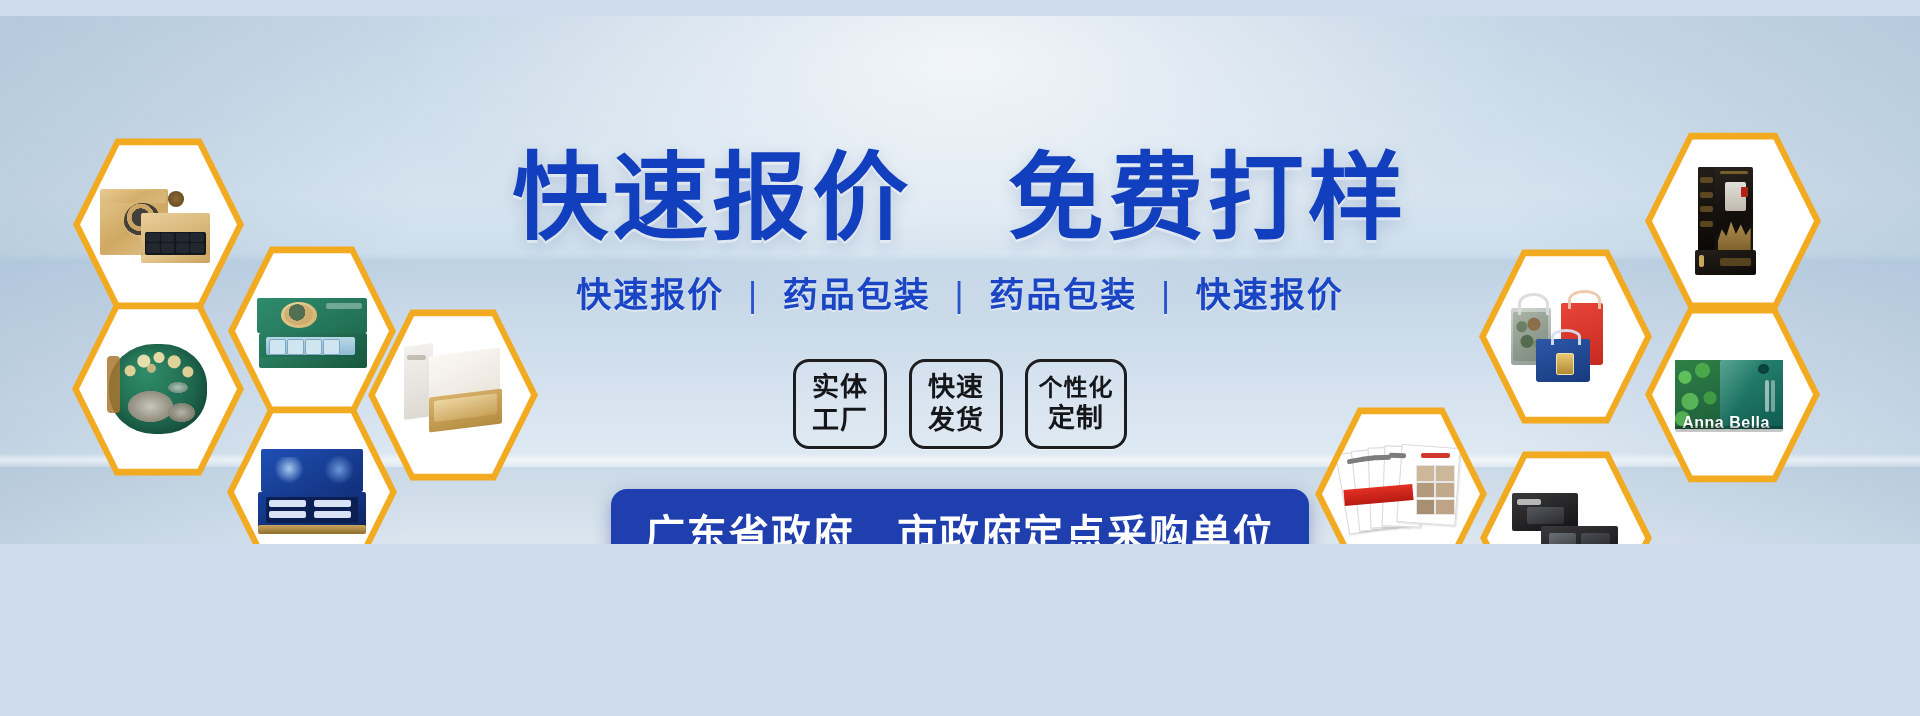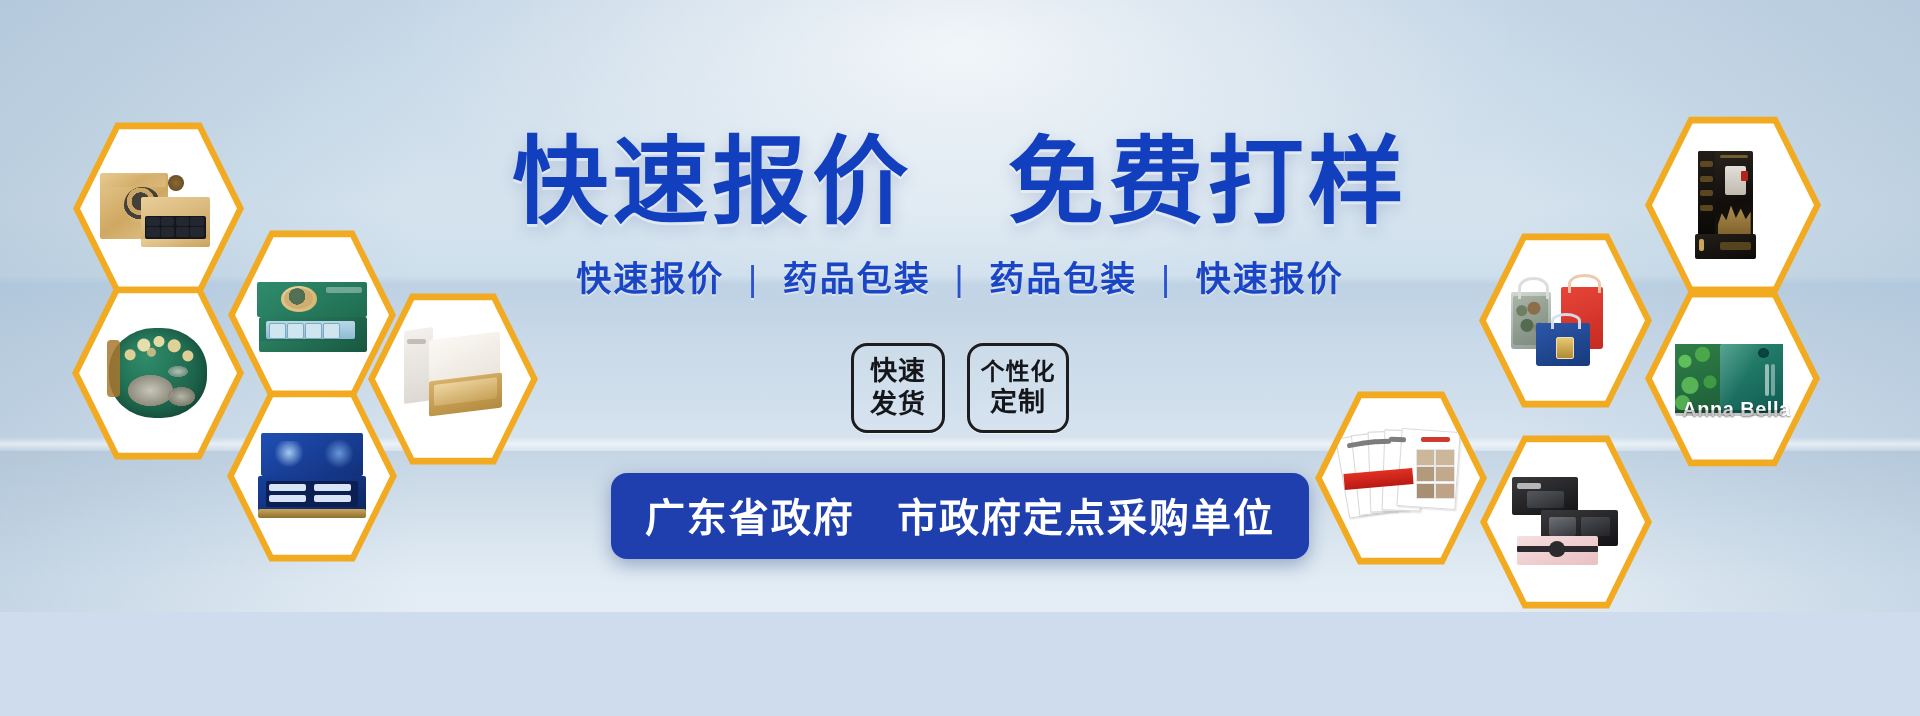--- a/index.html
+++ b/index.html
@@ -3,24 +3,25 @@
 <meta charset="utf-8">
 <title>Packaging Promo Banner</title>
 <style>
   html,body{margin:0;padding:0;}
   body{
     width:1920px;height:716px;overflow:hidden;
     font-family:"Liberation Sans","DejaVu Sans",sans-serif;
     background:#cfdced;
   }
   #banner{
-    position:relative;width:1920px;height:612px;overflow:hidden;
+    position:relative;width:1920px;height:528px;overflow:hidden;
     background:
       radial-gradient(ellipse 900px 420px at 50% 8%, rgba(255,255,255,.75) 0%, rgba(255,255,255,0) 62%),
       linear-gradient(180deg,#c5d6e6 0%, #cdddea 18%, #d5e3ee 34%, #cedfec 45%, #bed2e4 46.5%, #c9d9e8 56%, #d6e3ef 72%, #dfeaf3 86%, #e4edf5 100%);
+    margin-top: 16px;
   }
   
   .floor-band{
     position:absolute;left:0;right:0;top:437px;height:14px;
     background:linear-gradient(180deg,rgba(255,255,255,.0),rgba(255,255,255,.55),rgba(255,255,255,.0));
     pointer-events:none;
   }
   .floor-shadow{
     position:absolute;left:0;right:0;top:451px;height:130px;
     background:linear-gradient(180deg,rgba(150,175,198,.28),rgba(150,175,198,0));
@@ -278,20 +279,24 @@
       <span class="sep">|</span>
       <span>药品包装</span>
       <span class="sep">|</span>
       <span>药品包装</span>
       <span class="sep">|</span>
       <span>快速报价</span>
     </div>
 
     <div class="badges">
       <div class="badge">
+        <span>实体</span>
+        <span>工厂</span>
+      </div>
+      <div class="badge">
         <span>快速</span>
         <span>发货</span>
       </div>
       <div class="badge" style="width:96px;">
         <span style="font-size:24px;">个性化</span>
         <span>定制</span>
       </div>
     </div>
 
     <div class="pill">
@@ -354,21 +359,21 @@
       <div class="prod">
         <div class="ab-box" style="left:4%;top:22%;width:86%;height:56%;"></div>
         <div class="ab-leaf" style="left:4%;top:22%;width:40%;height:56%;"></div>
         <div class="bx" style="left:40%;top:22%;width:50%;height:56%;
              background:linear-gradient(120deg,rgba(255,255,255,.22),transparent 45%),
                         linear-gradient(150deg,#2b8a73,#0f5b52);"></div>
         <div class="bx" style="left:70%;top:25%;width:9%;height:8%;border-radius:50%;
              background:radial-gradient(circle,#0b4a45,#083733);"></div>
         <div class="bx" style="left:76%;top:38%;width:3%;height:26%;background:rgba(255,255,255,.55);"></div>
         <div class="bx" style="left:81%;top:38%;width:3%;height:26%;background:rgba(255,255,255,.4);"></div>
-        <div class="ab-text" style="left:10%;top:66%;font-size:20px;">Anna Bella</div>
+        <div class="ab-text" style="left:10%;top:66%;font-size:16px;">Anna Bella</div>
         <div class="bx" style="left:4%;top:76%;width:86%;height:5%;background:rgba(0,0,0,.22);"></div>
       </div>
     </div>
   </div>
 
   <div class="hex" style="left:1315px;top:388px;width:172px;height:180px;">
     <div class="inner">
       <div class="prod">
         <div class="sheet" style="left:2%;top:14%;width:30%;height:66%;transform:rotate(-10deg);"></div>
         <div class="sheet" style="left:13%;top:12%;width:30%;height:66%;transform:rotate(-6deg);"></div>

